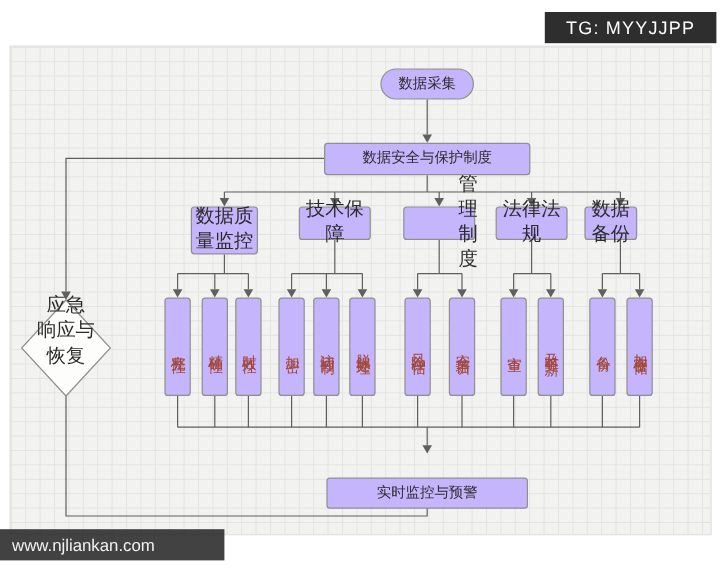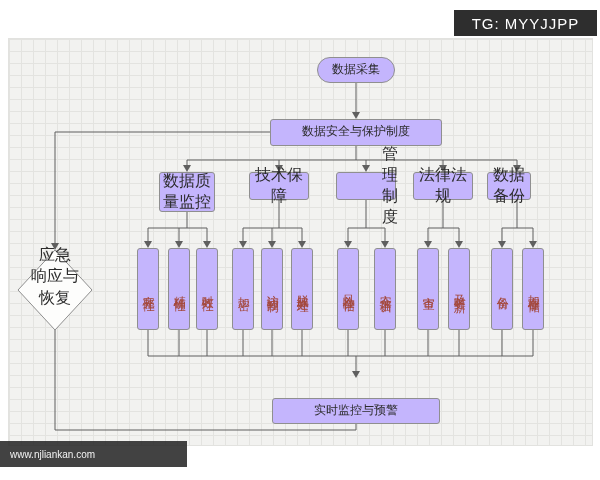--- a/index.html
+++ b/index.html
@@ -49,21 +49,21 @@
     display:flex;align-items:center;justify-content:center;
     font-size:16px;color:#2b2b2b;text-align:center;line-height:1.35;white-space:pre-line;
   }
   .badge{
     position:absolute;right:3px;top:10px;width:143px;height:26px;
     background:#2e2e2e;color:#ffffff;font-size:15px;letter-spacing:1px;
     display:flex;align-items:center;justify-content:center;
   }
   .watermark{
     position:absolute;left:0;top:441px;width:187px;height:26px;
-    background:rgba(40,40,40,0.88);color:#f2f2f2;font-size:10px;
+    background:rgba(40,40,40,0.88);color:#f2f2f2;font-size:14px;
     display:flex;align-items:center;padding-left:10px;
   }
 </style>
 </head>
 <body>
 
 <div class="canvas">
 
   <div class="grid"></div>
 

